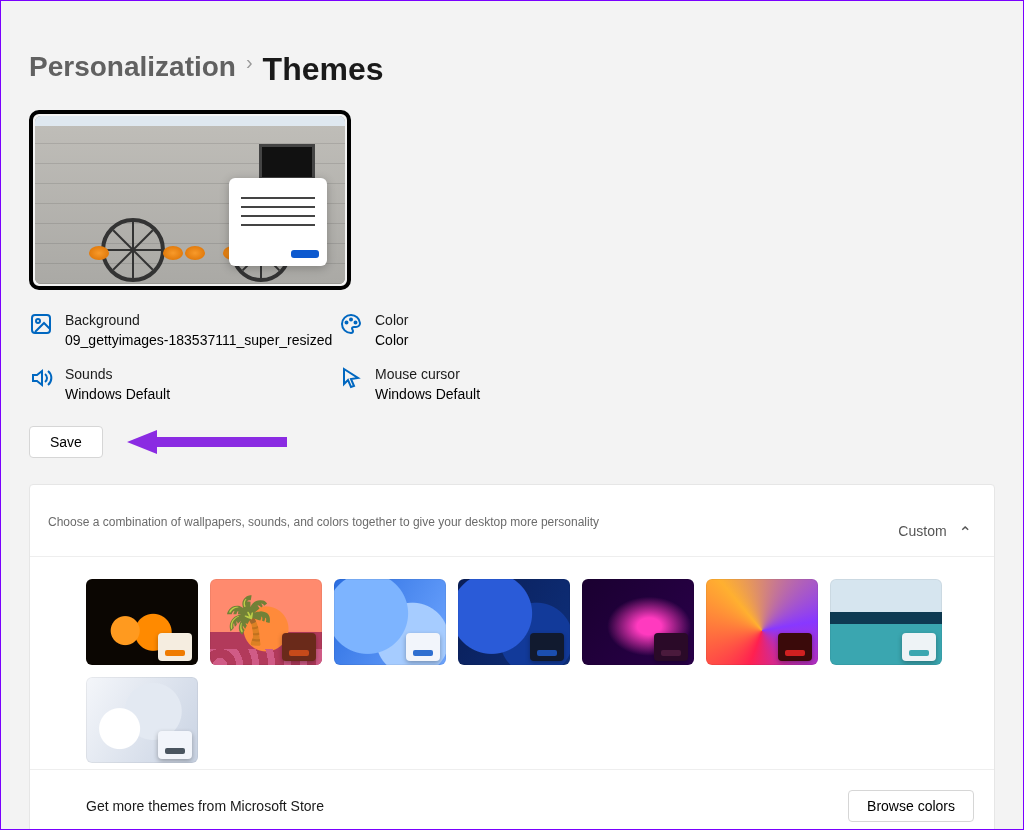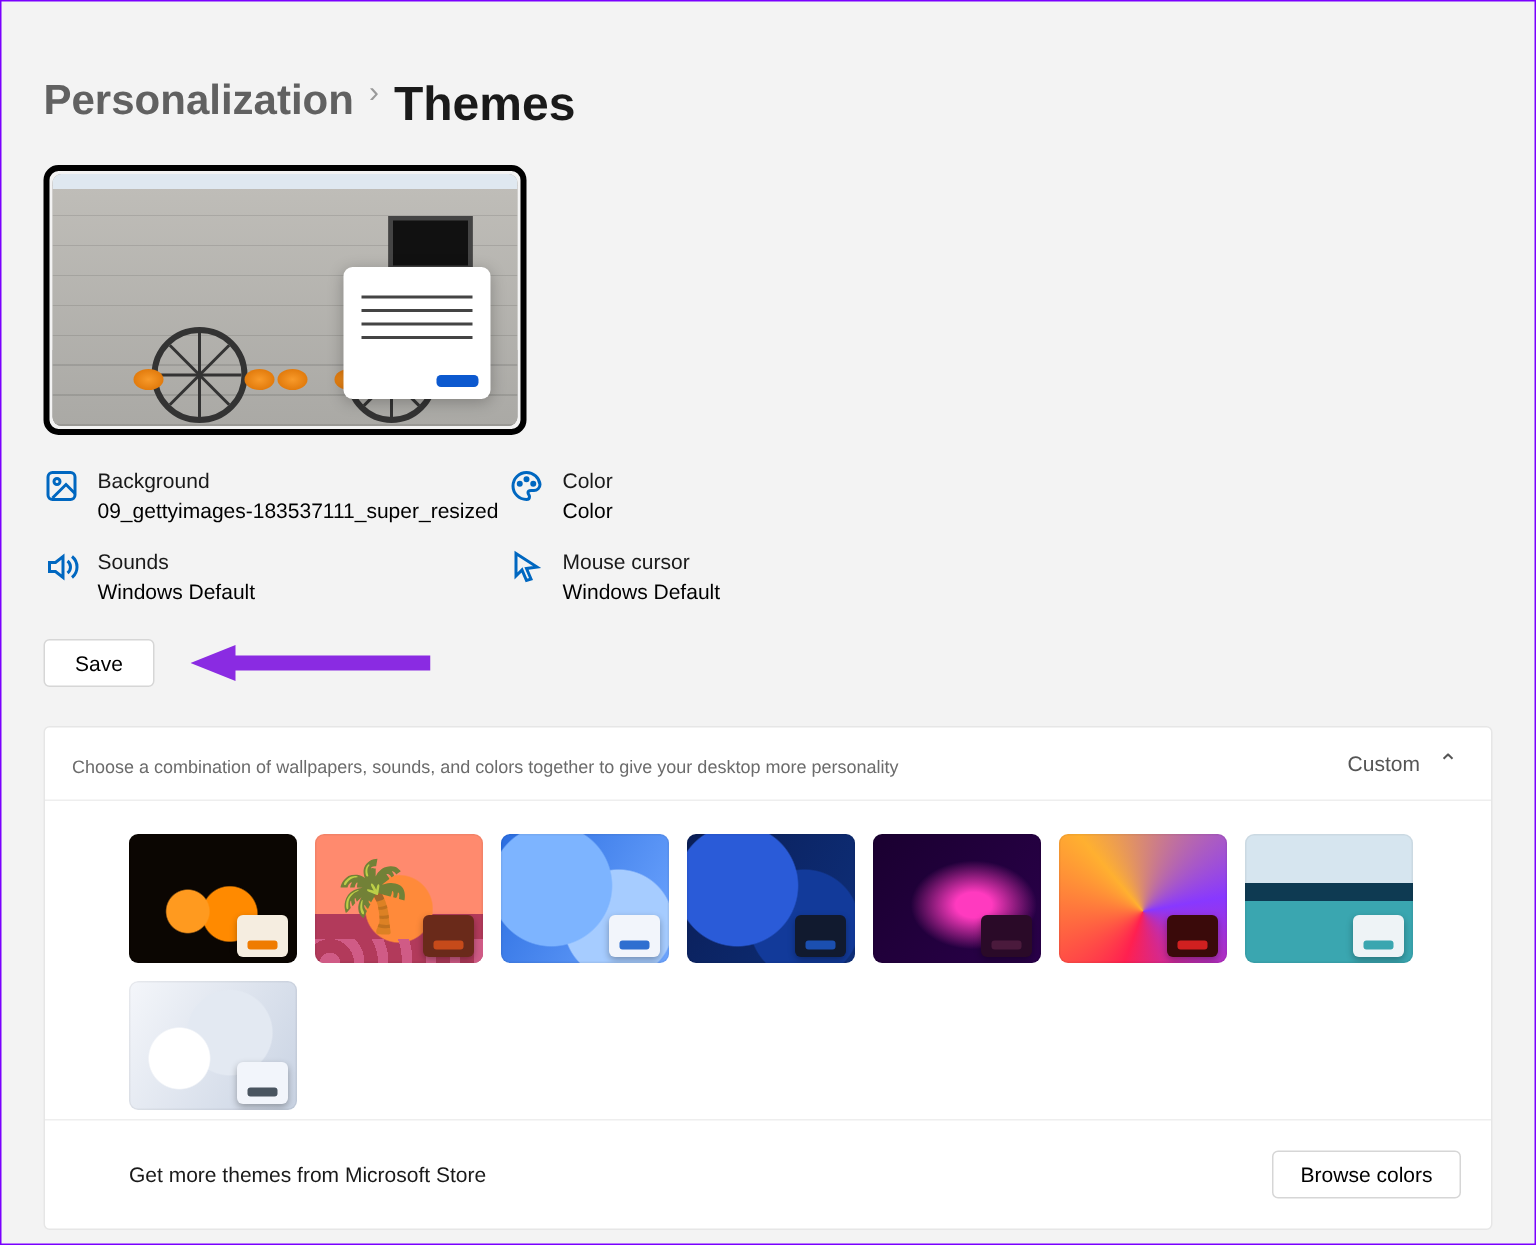--- a/index.html
+++ b/index.html
@@ -129,21 +129,21 @@
     border: 1px solid #e6e6e6;
     border-radius: 4px;
   }
   .card-head {
     display: flex; align-items: center; justify-content: space-between;
     padding: 14px 22px 14px 18px;
     border-bottom: 1px solid #eee;
   }
   .card-head .left .title { font-size: 14px; }
   .card-head .left .sub { font-size: 12px; color: #6b6b6b; margin-top: 3px; }
-  .card-head .right { display: flex; align-items: center; gap: 12px; color: #555; font-size: 14px; }
+  .card-head .right { display: flex; align-items: flex-start; gap: 12px; color: #555; font-size: 14px; margin-top: 24px; }
   .chev-up { font-size: 16px; color: #555; }
 
   .theme-grid {
     padding: 22px 18px 6px 56px;
     display: flex; flex-wrap: wrap; gap: 12px;
   }
   .thumb {
     width: 112px; height: 86px; border-radius: 6px; position: relative;
     overflow: hidden; cursor: pointer;
     box-shadow: 0 0 0 1px rgba(0,0,0,0.05) inset;

